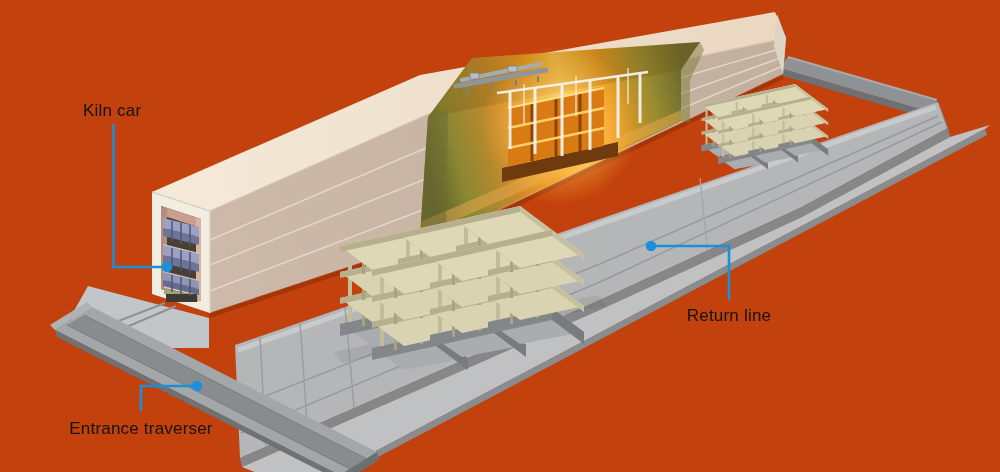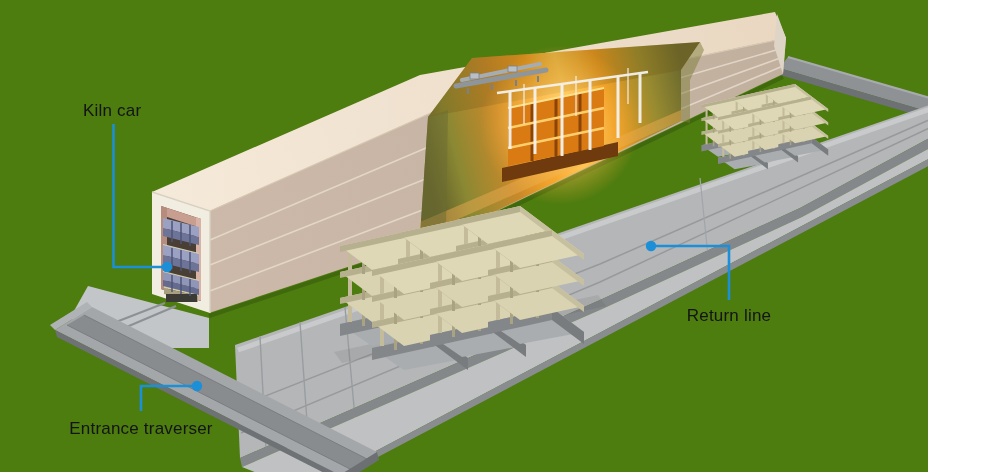--- a/index.html
+++ b/index.html
@@ -1,17 +1,17 @@
 <!DOCTYPE html>
 <html><head>
 <meta charset="utf-8">
 <style>
   html,body{margin:0;padding:0;background:#ffffff;}
   body{font-family:"Liberation Sans", sans-serif;}
-  .stage{position:relative;width:928px;height:472px;background:#4d7c0f;overflow:hidden;}
+  .stage{position:relative;width:1000px;height:472px;background:#c2410c;overflow:hidden;}
   svg{display:block;}
   text.diagram-label{font-family:"Liberation Sans", sans-serif;font-size:17px;fill:#141414;letter-spacing:.2px;}
 </style>
 </head>
 <body>
 
 <div class="stage">
 <svg width="1000" height="472" viewBox="0 0 1000 472">
   <defs>
     <linearGradient id="cutGrad" gradientUnits="userSpaceOnUse" x1="420" y1="150" x2="686" y2="80">

